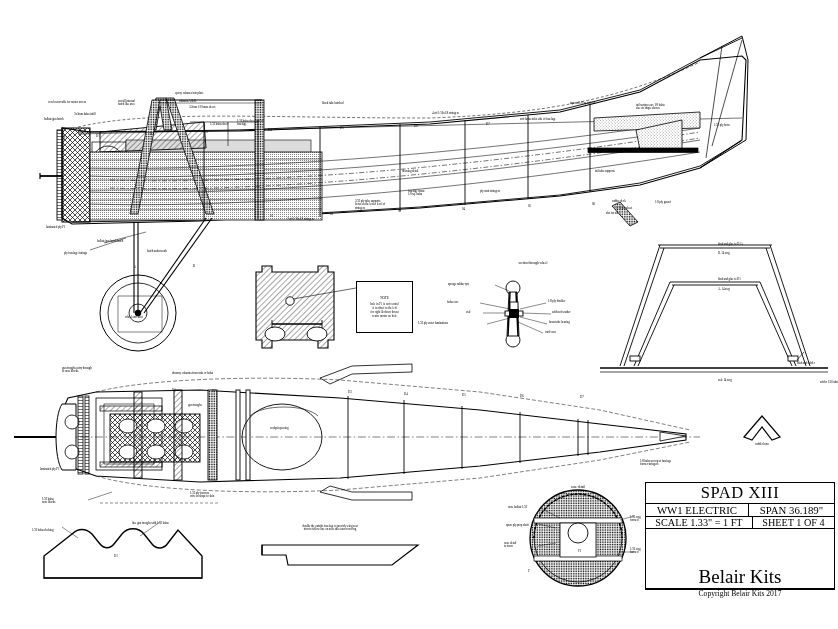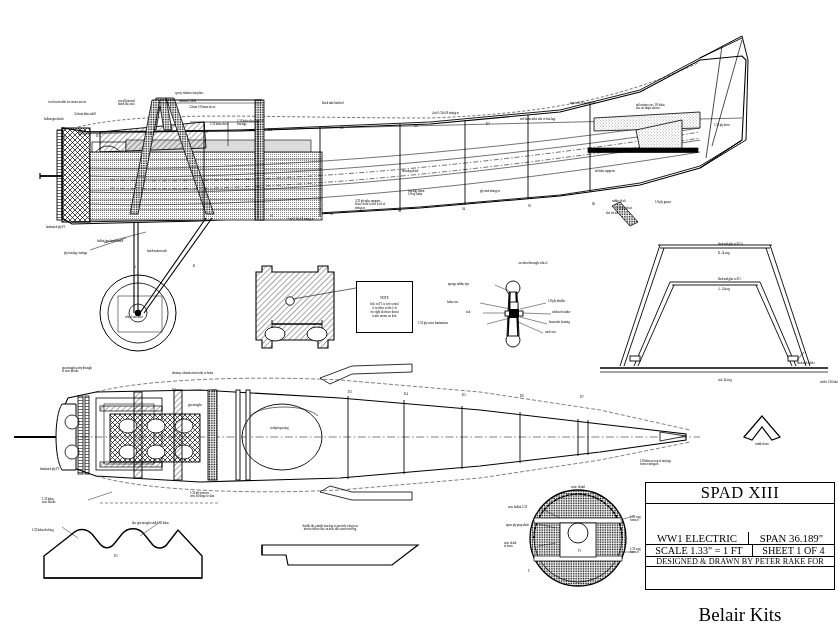--- a/index.html
+++ b/index.html
@@ -54,21 +54,21 @@
     flex: 1 1 auto;
     box-sizing: border-box;
     display: flex;
     align-items: center;
     justify-content: center;
     white-space: nowrap;
     padding: 0 2px;
   }
   .tb-cell.divider { border-right: 1.2px solid #000; }
   #tb-model    { height: 21px; font-size: 16.5px; letter-spacing: .6px; }
-  #tb-type-row { height: 15px; font-size: 10.8px; margin-top: 28px; }
+  #tb-type-row { height: 15px; font-size: 10.8px; }
   #tb-scale-row{ height: 14px; font-size: 10.2px; }
   #tb-credit   { height: 13px; font-size: 8.2px; letter-spacing: .1px;}
   #tb-brand    { height: 27px; font-size: 19px; margin-top: 37px; }
   #tb-copy     { height: 14px; font-size: 7.6px; }
 
   
   .lbl {
     position: absolute;
     font-family: "Liberation Serif", serif;
     color: #000;
@@ -391,25 +391,25 @@
       <div class="tb-cell">SPAD XIII</div>
     </div>
     <div class="tb-row" id="tb-type-row">
       <div class="tb-cell divider">WW1 ELECTRIC</div>
       <div class="tb-cell">SPAN 36.189"</div>
     </div>
     <div class="tb-row" id="tb-scale-row">
       <div class="tb-cell divider">SCALE 1.33" = 1 FT</div>
       <div class="tb-cell">SHEET 1 OF 4</div>
     </div>
-    <div class="tb-row" id="tb-credit">
-      <div class="tb-cell">DESIGNED &amp; DRAWN BY PETER RAKE FOR</div>
-    </div>
     <div class="tb-row" id="tb-brand">
       <div class="tb-cell">Belair Kits</div>
+    </div>
+    <div class="tb-row" id="tb-copy">
+      <div class="tb-cell">Copyright Belair Kits 2017</div>
     </div>
   </div>
 
   <div id="note-box">
     <div class="note-head">NOTE</div>
     <div>hole in F1 is not central</div>
     <div>it is offset to the left</div>
     <div>for right &amp; down thrust</div>
     <div>centre motor on hole</div>
   </div>

